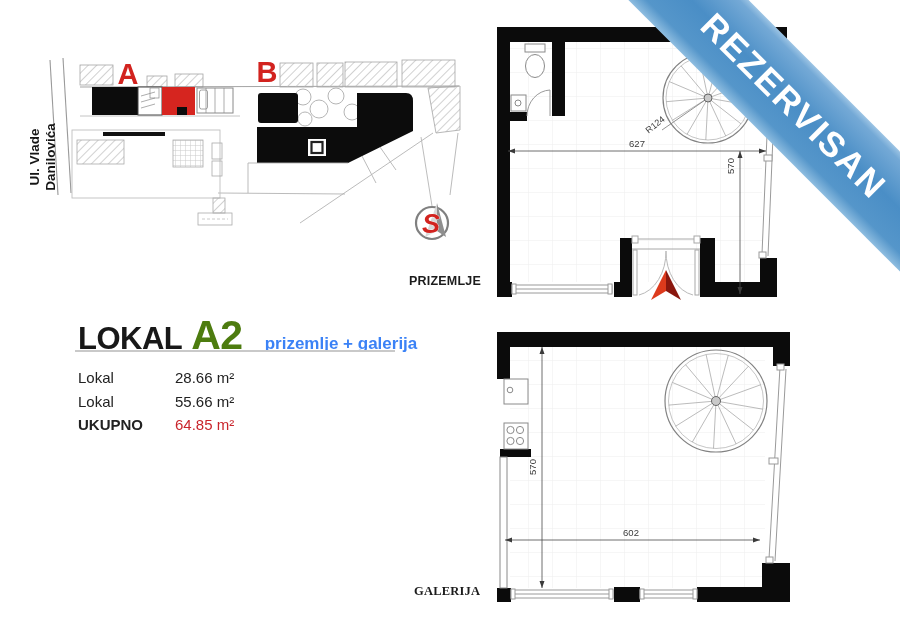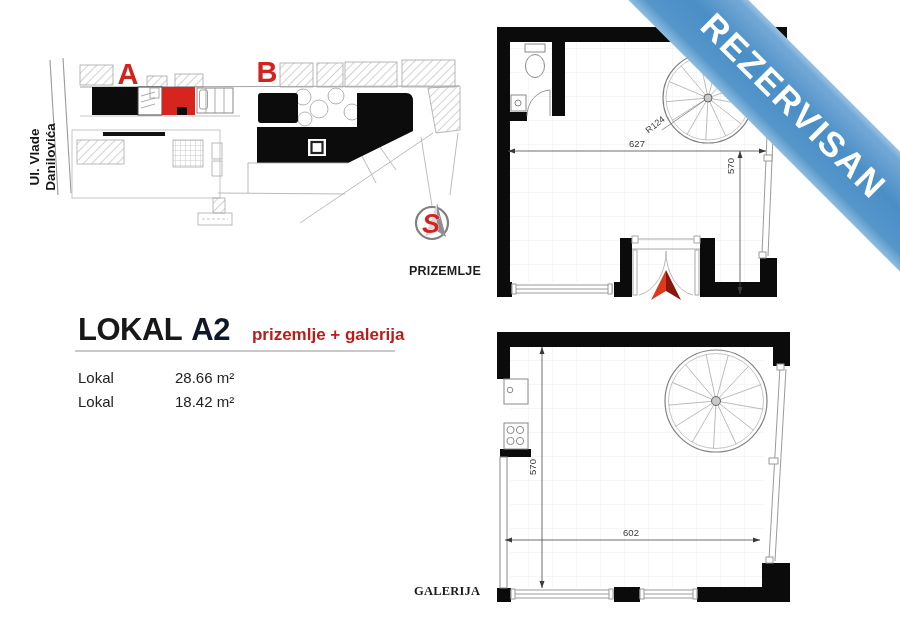--- a/index.html
+++ b/index.html
@@ -9,34 +9,34 @@
   svg text{font-family:"Liberation Sans",sans-serif;}
 
   
   .street{position:absolute;left:-32px;top:139px;width:150px;height:36px;
           transform:rotate(-90deg);display:flex;flex-direction:column;justify-content:center;
           text-align:center;font-weight:bold;font-size:13.5px;line-height:16px;color:#161616;}
 
   
   .title{position:absolute;left:78px;top:312px;display:flex;align-items:baseline;white-space:nowrap;}
   .title .t1{font-size:31px;font-weight:800;letter-spacing:-.5px;color:#181818;}
-  .title .t2{font-size:31px;font-weight:800;letter-spacing:-.5px;color:#0f172a;margin-left:9px;}
-  .title .t3{font-size:17px;font-weight:700;color:#b91c1c;margin-left:22px;}
+  .title .t2{font-size:41px;font-weight:800;letter-spacing:-.5px;color:#4d7c0f;margin-left:9px;}
+  .title .t3{font-size:17px;font-weight:700;color:#3b82f6;margin-left:22px;}
   .title-rule{position:absolute;left:75px;top:350px;width:320px;height:2px;background:#c9c9c9;}
 
   
   .areas{position:absolute;left:78px;top:366px;width:235px;}
   .arow{display:flex;height:23.6px;align-items:center;font-size:15px;color:#222;}
   .arow .lbl{width:97px;}
   .arow.total .lbl{font-weight:700;}
   .arow.total .val{color:#c9252c;}
 
   
   .plan-caption{position:absolute;font-size:12.5px;font-weight:700;color:#1c1c1c;letter-spacing:.2px;}
-  .cap-prizemlje{left:409px;top:264px;text-align:right;}
+  .cap-prizemlje{left:409px;top:274px;text-align:right;}
   .cap-galerija{left:414px;top:584px;font-family:Liberation Serif, serif;}
 
   
   .ribbon{position:absolute;left:584px;top:63px;width:420px;height:85px;
           transform:rotate(45deg);display:flex;align-items:center;justify-content:center;
           background:linear-gradient(180deg,#9cc4e4 0%,#74a9d6 8%,#4a8ec6 48%,#5596ca 85%,#8ebde0 100%);
           z-index:30;}
   .ribbon span{color:#ffffff;font-size:35px;font-weight:800;letter-spacing:2px;white-space:nowrap;}
 </style>
 </head>
@@ -149,21 +149,25 @@
   </div>
   <div class="title-rule"></div>
 
   <div class="areas">
     <div class="arow">
       <span class="lbl">Lokal</span>
       <span class="val">28.66 m²</span>
     </div>
     <div class="arow">
       <span class="lbl">Lokal</span>
-      <span class="val">18.42 m²</span>
+      <span class="val">55.66 m²</span>
+    </div>
+    <div class="arow total">
+      <span class="lbl">UKUPNO</span>
+      <span class="val">64.85 m²</span>
     </div>
   </div>
 
   <svg style="left:488px;top:18px" width="302" height="292" viewBox="488 18 302 292">
     <defs>
       <pattern id="gp" width="24" height="24" patternUnits="userSpaceOnUse">
         <path d="M24 0H0V24" fill="none" stroke="#ededed" stroke-width="1"></path>
       </pattern>
     </defs>
     <rect x="510" y="42" width="252" height="240" fill="url(#gp)"></rect>

